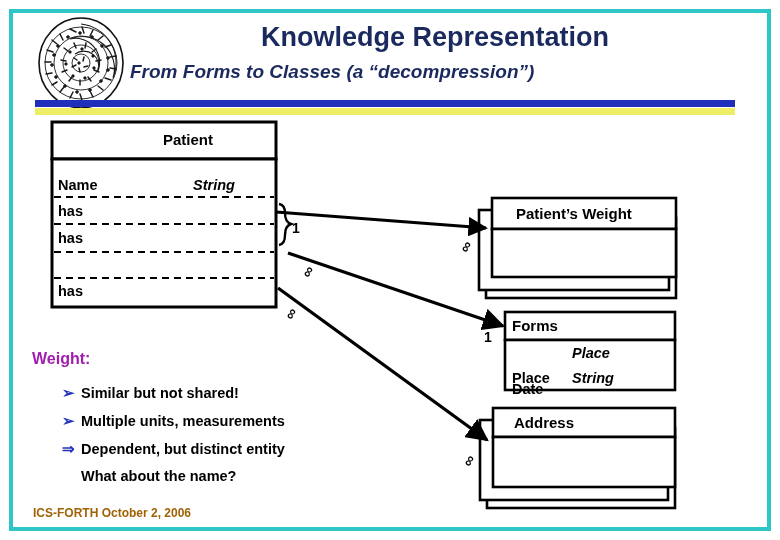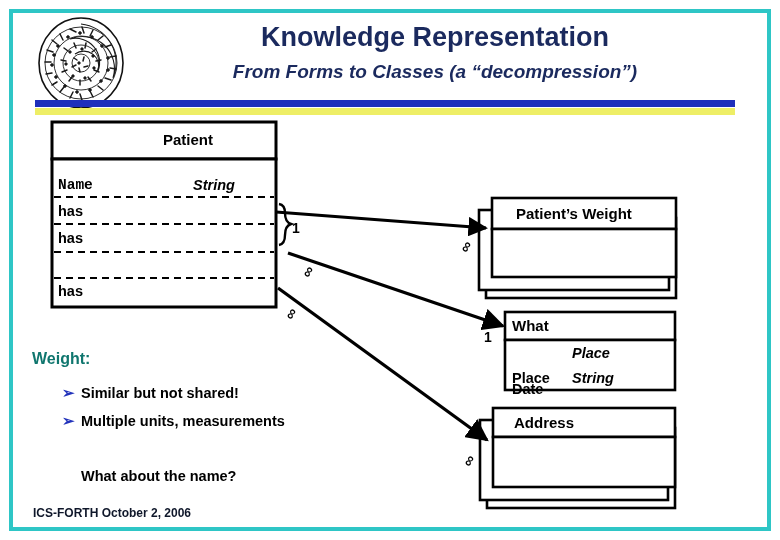--- a/index.html
+++ b/index.html
@@ -38,21 +38,20 @@
     font-size:27px;
     font-weight:bold;
     color:#1b2a5e;
     letter-spacing:0px;
     line-height:34px;
   }
   .subtitle{
     position:absolute;
     left:130px;top:60px;
     width:610px;
-    text-align:center;
     font-size:19px;
     font-weight:bold;
     font-style:italic;
     color:#1b2a5e;
     line-height:24px;
   }
   .bar-blue{
     position:absolute;
     left:35px;top:100px;
     width:700px;height:7px;
@@ -99,41 +98,41 @@
     font-weight:bold;
     color:#000;
     transform:rotate(-62deg);
   }
   
   .weight-head{
     position:absolute;
     left:32px;top:350px;
     font-size:16px;
     font-weight:bold;
-    color:#0f766e;
+    color:#a21caf;
   }
   .bullet-row{
     position:absolute;
     font-size:14.5px;
     font-weight:bold;
     color:#000;
     white-space:nowrap;
   }
   .bullet-glyph{
     display:inline-block;
     width:19px;
     color:#2233bb;
     font-size:15px;
   }
   .footer{
     position:absolute;
     left:33px;top:506px;
     font-size:12px;
     font-weight:bold;
-    color:#0f172a;
+    color:#a16207;
     white-space:nowrap;
   }
 </style>
 </head>
 <body>
 
 <div id="slide">
 
   <div class="frame"></div>
 
@@ -228,30 +227,30 @@
       <rect x="493" y="437" width="182" height="50" fill="#fff" stroke="#000" stroke-width="2.6"></rect>
     </g>
 
     <line x1="276" y1="212" x2="486" y2="228" stroke="#000" stroke-width="2.8" marker-end="url(#arrowhead)"></line>
     <line x1="288" y1="253" x2="503" y2="326" stroke="#000" stroke-width="3.2" marker-end="url(#arrowhead)"></line>
     <line x1="278" y1="288" x2="487" y2="440" stroke="#000" stroke-width="3.2" marker-end="url(#arrowhead)"></line>
   </svg>
 
   <div class="box-title" style="left:52px;top:131px;width:224px;text-align:center;padding-left:24px;">Patient</div>
 
-  <div class="attr" style="left:58px;top:177px;font-family:Liberation Mono, monospace;">Name</div>
+  <div class="attr" style="left:58px;top:177px;">Name</div>
   <div class="attr typ" style="left:193px;top:177px;font-style:italic;">String</div>
   <div class="attr" style="left:58px;top:203px;">has</div>
   <div class="attr" style="left:58px;top:230px;">has</div>
   <div class="attr" style="left:58px;top:257px;"></div>
   <div class="attr" style="left:58px;top:283px;">has</div>
 
   <div class="box-title" style="left:516px;top:205px;">Patient’s Weight</div>
 
-  <div class="box-title" style="left:512px;top:317px;">What</div>
+  <div class="box-title" style="left:512px;top:317px;">Forms</div>
   <div class="attr" style="left:512px;top:345px;margin-top:36px;">Date</div>
   <div class="attr typ" style="left:572px;top:345px;font-style:italic;">Place</div>
   <div class="attr" style="left:512px;top:370px;">Place</div>
   <div class="attr typ" style="left:572px;top:370px;font-style:italic;">String</div>
 
   <div class="box-title" style="left:514px;top:414px;">Address</div>
 
   <div class="card" style="left:292px;top:220px;">1</div>
   <div class="inf" style="left:460px;top:238px;">∞</div>
   <div class="inf" style="left:302px;top:263px;">∞</div>
@@ -260,18 +259,21 @@
   <div class="inf" style="left:463px;top:452px;">∞</div>
 
   <div class="weight-head">Weight:</div>
 
   <div class="bullet-row" style="left:62px;top:384px;">
     <span class="bullet-glyph">➢</span><span>Similar but not shared!</span>
   </div>
   <div class="bullet-row" style="left:62px;top:412px;">
     <span class="bullet-glyph">➢</span><span>Multiple units, measurements</span>
   </div>
+  <div class="bullet-row" style="left:62px;top:440px;">
+    <span class="bullet-glyph">⇒</span><span>Dependent, but distinct entity</span>
+  </div>
   <div class="bullet-row" style="left:62px;top:468px;">
     <span class="bullet-glyph"></span><span>What about the name?</span>
   </div>
 
   <div class="footer">ICS-FORTH  October 2, 2006</div>
 </div>
 
 </body></html>

